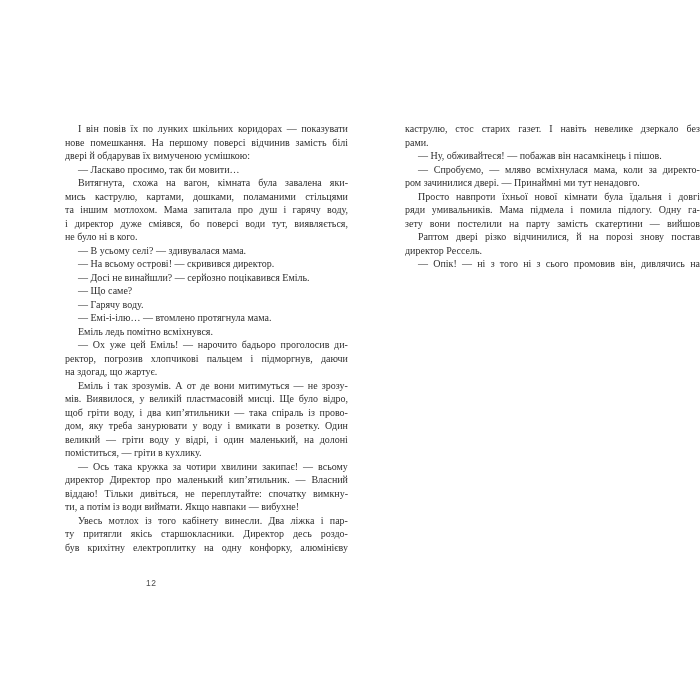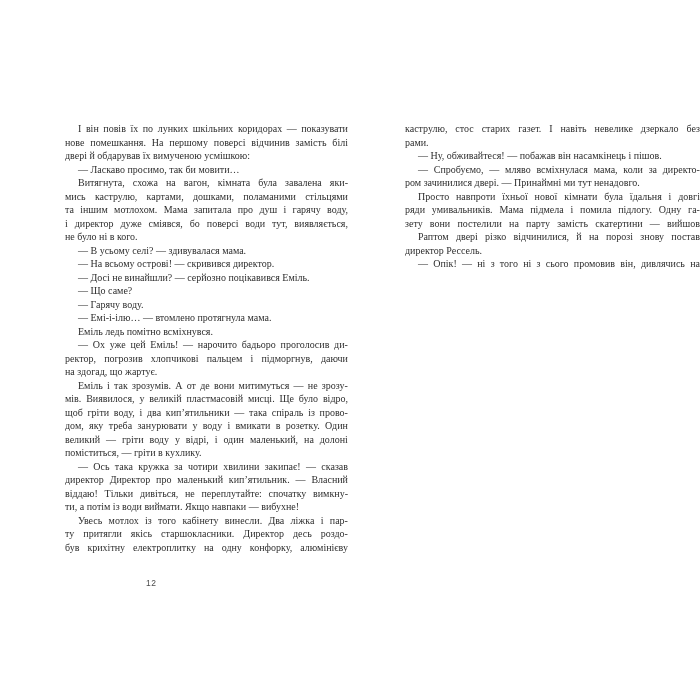--- a/index.html
+++ b/index.html
@@ -240,21 +240,21 @@
         <div class="line fill indent">
           <span>—</span>
           <span>Ось</span>
           <span>така</span>
           <span>кружка</span>
           <span>за</span>
           <span>чотири</span>
           <span>хвилини</span>
           <span>закипає!</span>
           <span>—</span>
-          <span>сказав</span>
+          <span>всьому</span>
         </div>
         <div class="line fill">
           <span>директор</span>
           <span>Директор</span>
           <span>про</span>
           <span>маленький</span>
           <span>кип’ятильник.</span>
           <span>—</span>
           <span>Власний</span>
         </div>

